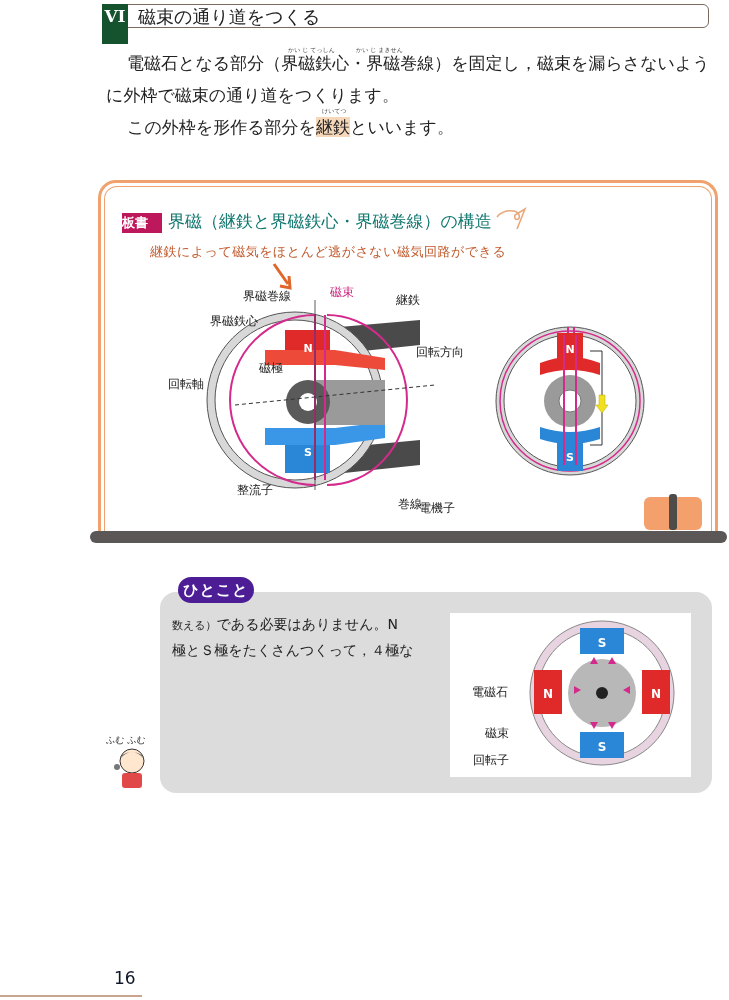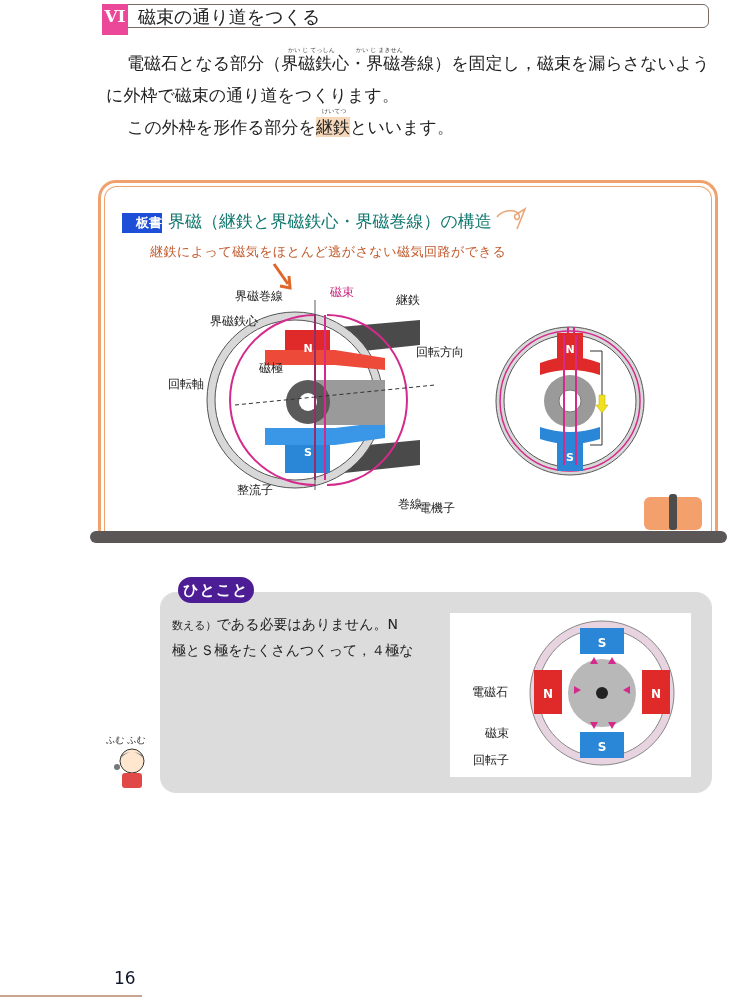--- a/index.html
+++ b/index.html
@@ -3,36 +3,36 @@
 <meta charset="utf-8">
 <style>
   html, body { margin:0; padding:0; }
   body { width:729px; height:1000px; background:#ffffff; position:relative; overflow:hidden;
          font-family:"DejaVu Sans", sans-serif; color:#222; }
   .abs { position:absolute; }
 
   
   .sec-header { left:102px; top:4px; width:607px; height:24px; border:1px solid #7a6a60; border-radius:0 6px 6px 0;
                 box-sizing:border-box; }
-  .sec-num { left:102px; top:4px; width:26px; height:31px; background:#ec4899; color:#fff;
+  .sec-num { left:102px; top:4px; width:26px; height:40px; background:#14532d; color:#fff;
              font-family:"DejaVu Serif", serif; font-weight:bold; font-size:17px; text-align:center; line-height:25px; }
   .sec-title { left:138px; top:4px; font-size:18px; line-height:25px; color:#222; }
 
   
   .para { font-family:"DejaVu Serif", serif; font-size:17px; color:#222; white-space:nowrap; }
   .ruby { font-family:"DejaVu Sans", sans-serif; font-size:6px; color:#444; white-space:nowrap; }
   .hl { background:#f6d7b9; }
 
   
   .board { left:98px; top:180px; width:620px; height:352px; border:3px solid #f0a26e; border-bottom:none;
            border-radius:18px 18px 0 0; box-sizing:border-box; }
   .board-inner { left:104px; top:186px; width:608px; height:346px; border:1px solid #f0a26e; border-bottom:none;
                  border-radius:13px 13px 0 0; box-sizing:border-box; }
-  .board-tag { left:122px; top:213px; width:40px; height:20px; background:#1d4ed8; color:#fff; font-size:13px;
-               font-weight:bold; text-align:right; line-height:20px; }
+  .board-tag { left:122px; top:213px; width:40px; height:20px; background:#be185d; color:#fff; font-size:13px;
+               font-weight:bold; text-align:left; line-height:20px; }
   .board-title { left:168px; top:210px; font-size:17px; color:#0f766e; white-space:nowrap; }
   .board-note { left:150px; top:243px; font-size:13px; color:#c0582a; white-space:nowrap; letter-spacing:0.5px; }
   .tray { left:90px; top:531px; width:637px; height:12px; background:#5b5757; border-radius:6px; }
   .eraser { left:644px; top:497px; width:58px; height:33px; background:#f3a06c; border-radius:6px; }
   .eraser-band { left:669px; top:494px; width:8px; height:36px; background:#4e4b4b; border-radius:3px; }
 
   .lbl { font-size:12px; color:#222; white-space:nowrap; }
   .lbl-mag { font-size:12px; color:#c8237c; white-space:nowrap; }
 
   
@@ -96,21 +96,21 @@
   <path d="M110 15 L110 180" stroke="#d42a8c" stroke-width="2"></path>
   <path d="M120 15 L120 180" stroke="#d42a8c" stroke-width="2"></path>
   <path d="M110 15 A85 85 0 0 0 110 185" fill="none" stroke="#d42a8c" stroke-width="2"></path>
   <path d="M122 15 A80 85 0 0 1 122 185" fill="none" stroke="#d42a8c" stroke-width="2"></path>
   <text x="103" y="52" font-size="11" fill="#fff" font-weight="bold" text-anchor="middle">N</text>
   <text x="103" y="156" font-size="11" fill="#fff" font-weight="bold" text-anchor="middle">S</text>
 
   <path d="M30 105 L230 85" stroke="#333" stroke-width="1" stroke-dasharray="4 3"></path>
   <path d="M110 0 L110 190" stroke="#333" stroke-width="0.8"></path>
 </svg>
-<div class="abs lbl" style="left:235px;top:288px;">界磁巻線</div>
+<div class="abs lbl" style="left:243px;top:288px;">界磁巻線</div>
 <div class="abs lbl-mag" style="left:330px;top:284px;">磁束</div>
 <div class="abs lbl" style="left:396px;top:292px;">継鉄</div>
 <div class="abs lbl" style="left:210px;top:313px;">界磁鉄心</div>
 <div class="abs lbl" style="left:259px;top:360px;">磁極</div>
 <div class="abs lbl" style="left:416px;top:344px;">回転方向</div>
 <div class="abs lbl" style="left:168px;top:376px;">回転軸</div>
 <div class="abs lbl" style="left:237px;top:482px;">整流子</div>
 <div class="abs lbl" style="left:398px;top:500px;margin-left:21px;">電機子</div>
 <div class="abs lbl" style="left:398px;top:496px;">巻線</div>
 

